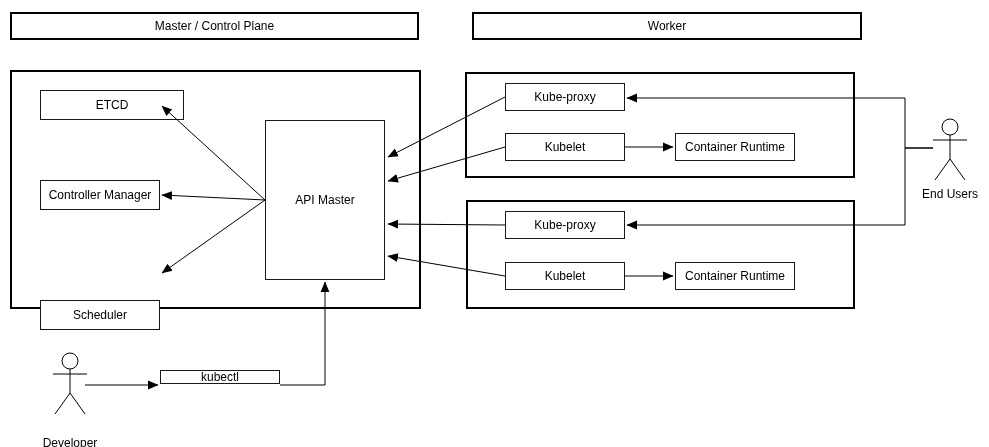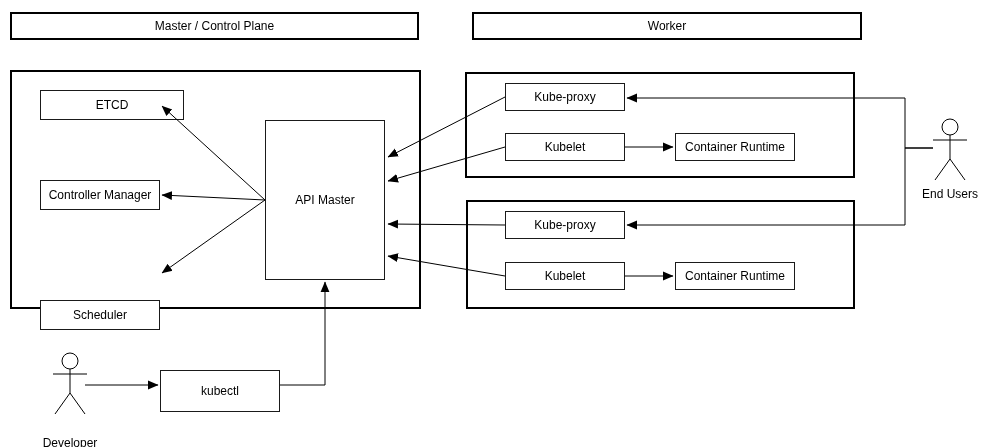--- a/index.html
+++ b/index.html
@@ -71,21 +71,21 @@
       </div>
       <div class="box node-box" style="left: 505px; top: 211px; width: 120px; height: 28px;">
         <span>Kube-proxy</span>
       </div>
       <div class="box node-box" style="left: 505px; top: 262px; width: 120px; height: 28px;">
         <span>Kubelet</span>
       </div>
       <div class="box node-box" style="left: 675px; top: 262px; width: 120px; height: 28px;">
         <span>Container Runtime</span>
       </div>
-      <div class="box node-box" style="left: 160px; top: 370px; width: 120px; height: 42px;">
+      <div class="box node-box" style="left: 160px; top: 370px; width: 120px; height: 14px;">
         <span>kubectl</span>
       </div>
       <div class="actor-label" style="left: 10px; top: 421px; width: 120px; margin-top: 15px;">Developer</div>
       <div class="actor-label" style="left: 890px; top: 187px; width: 120px;">End Users</div>
     </div>
   <svg id="edge-layer" width="989" height="447" viewBox="0 0 989 447" xmlns="http://www.w3.org/2000/svg">
     <defs>
       <marker id="arrowhead" viewBox="0 0 10 10" refX="9.5" refY="5" markerWidth="10.5" markerHeight="10.5" orient="auto-start-reverse">
         <path d="M0,0.8 L10,5 L0,9.2 Z" fill="#000000"></path>
       </marker>

